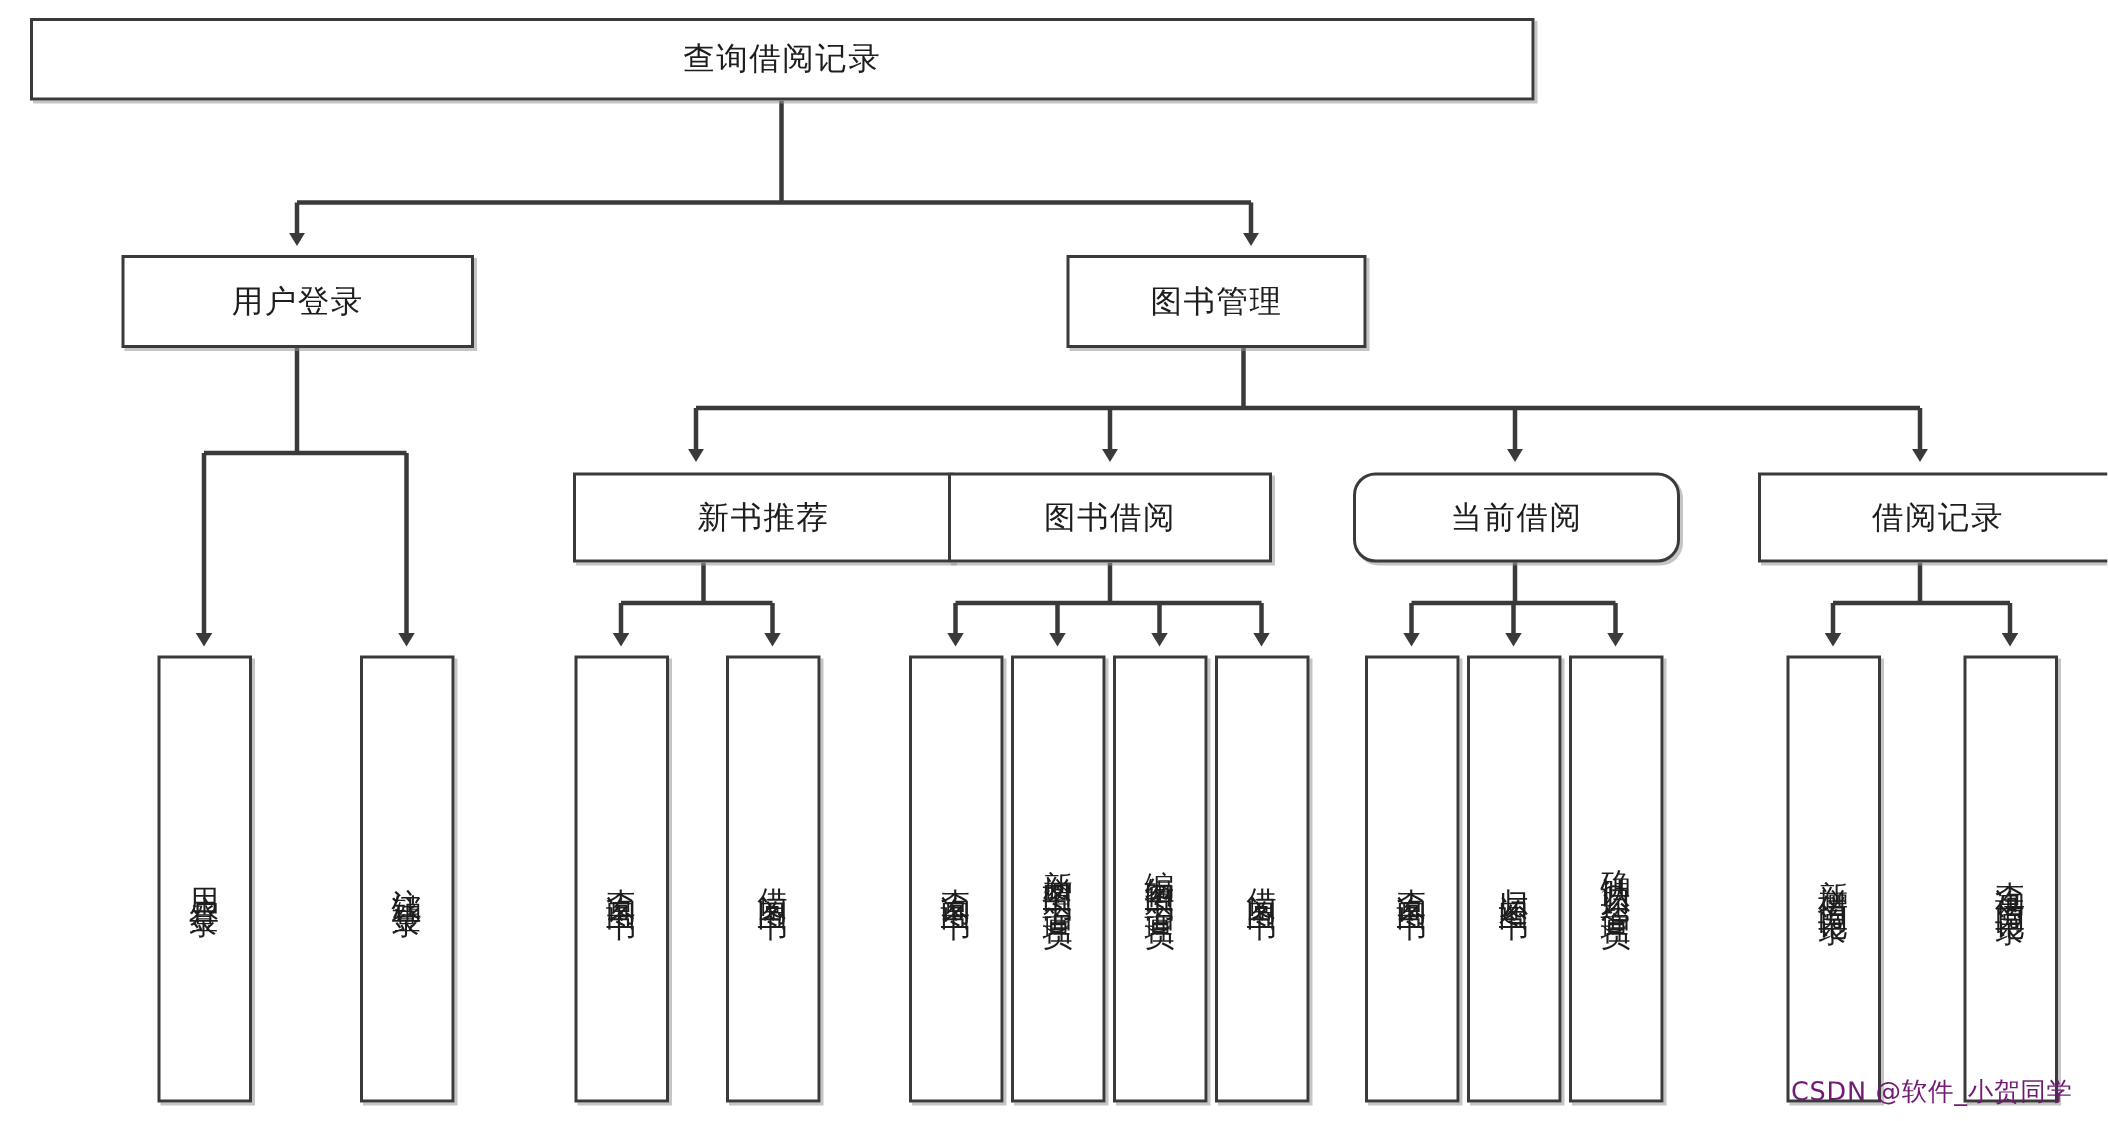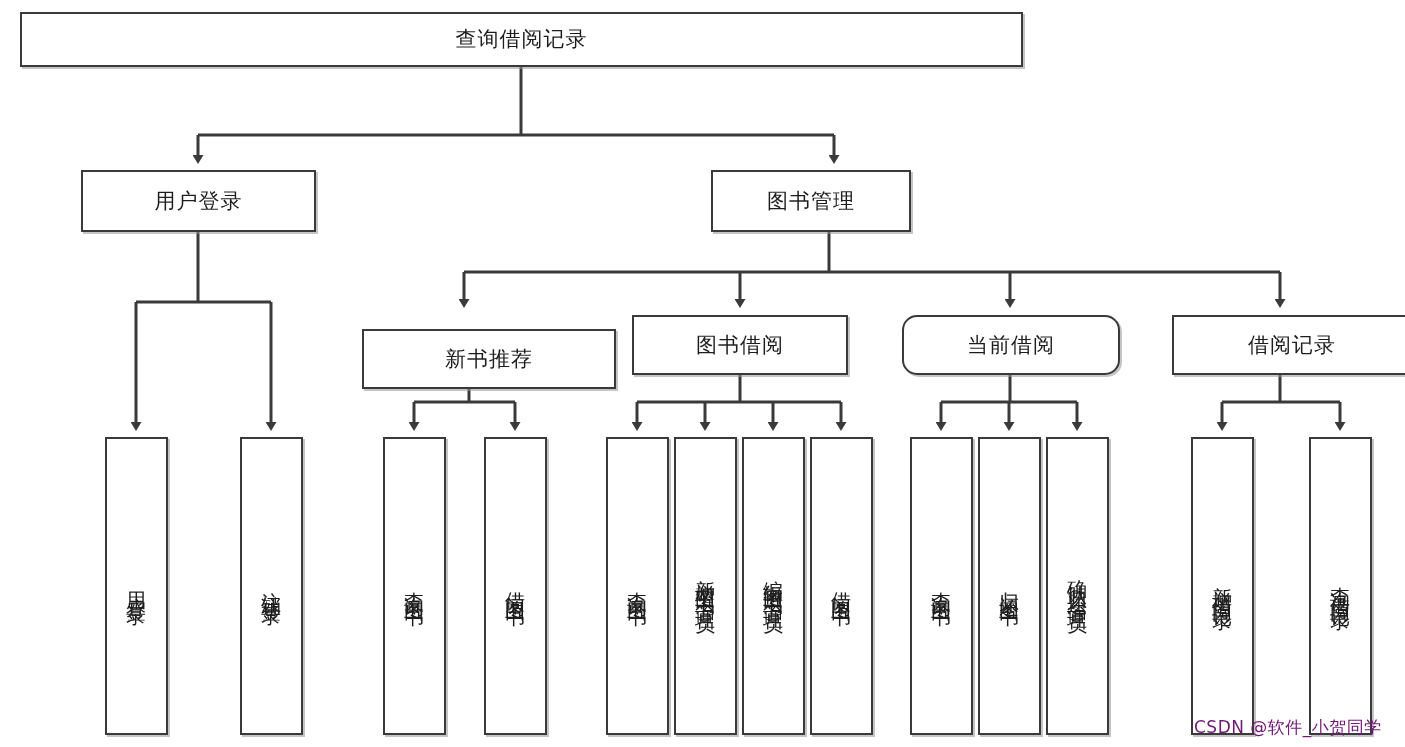--- a/index.html
+++ b/index.html
@@ -127,21 +127,21 @@
     <span class="node-label">查询借阅记录</span>
   </div>
 
   <div class="node horizontal" style="left:81px; top:170px; width:235px; height:62px;">
     <span class="node-label">用户登录</span>
   </div>
   <div class="node horizontal" style="left:711px; top:170px; width:200px; height:62px;">
     <span class="node-label">图书管理</span>
   </div>
 
-  <div class="node horizontal" style="left:362px; top:315px; width:254px; height:60px;margin-top:14px;">
+  <div class="node horizontal" style="left:382px; top:315px; width:254px; height:60px;">
     <span class="node-label">新书推荐</span>
   </div>
   <div class="node horizontal" style="left:632px; top:315px; width:216px; height:60px;">
     <span class="node-label">图书借阅</span>
   </div>
   <div class="node horizontal" style="left:902px; top:315px; width:218px; height:60px;border-radius:15px;">
     <span class="node-label">当前借阅</span>
   </div>
   <div class="node horizontal" style="left:1172px; top:315px; width:240px; height:60px;">
     <span class="node-label">借阅记录</span>

